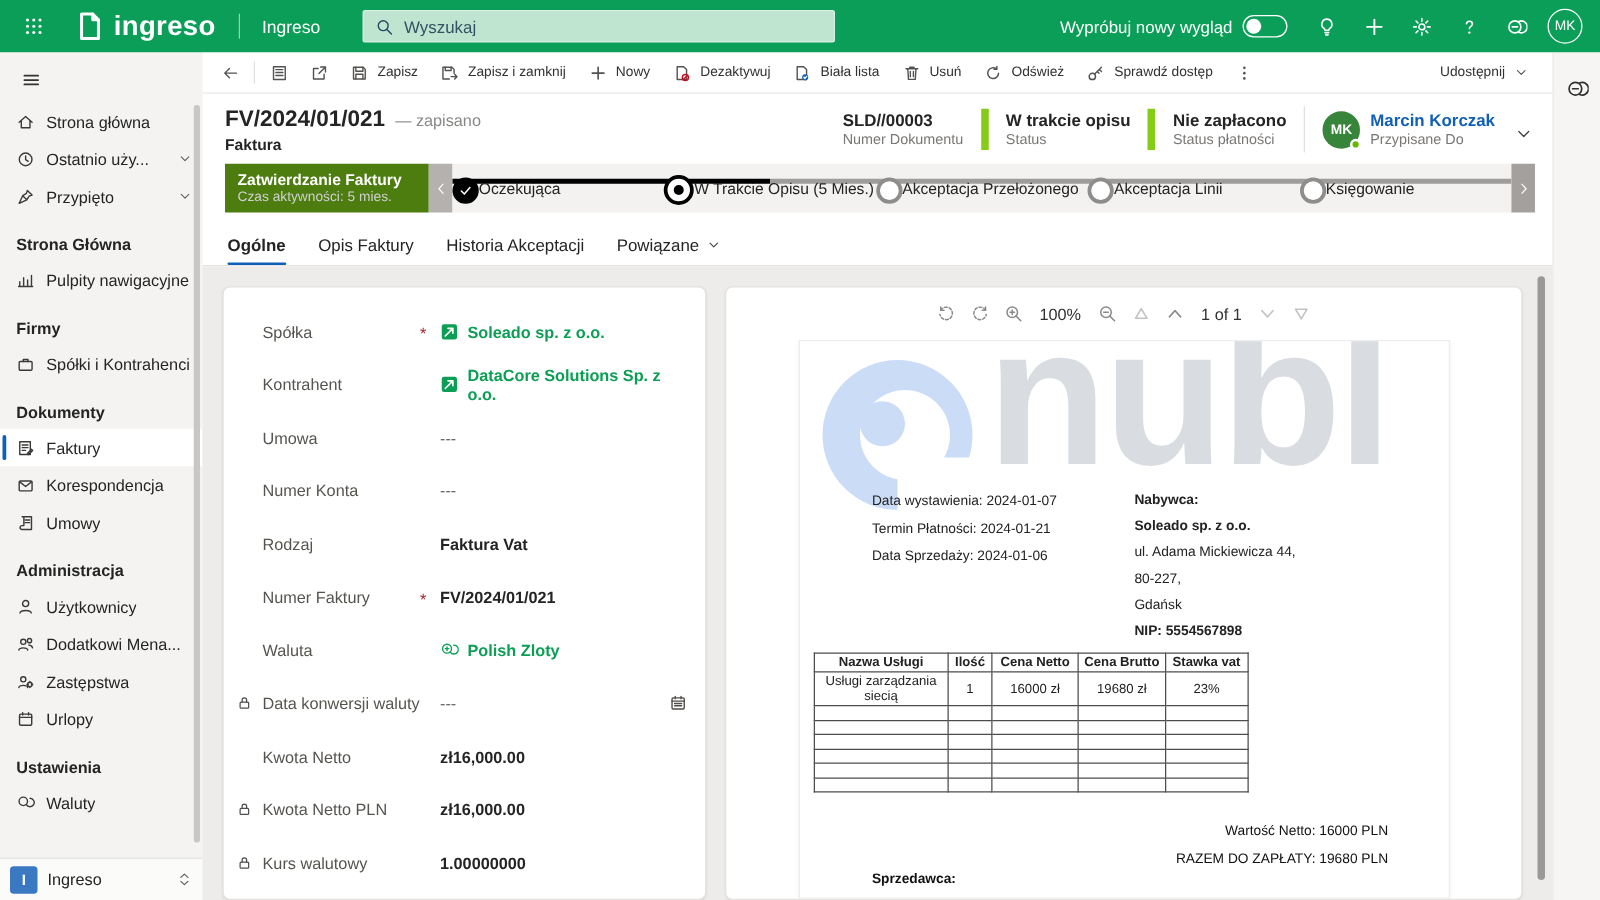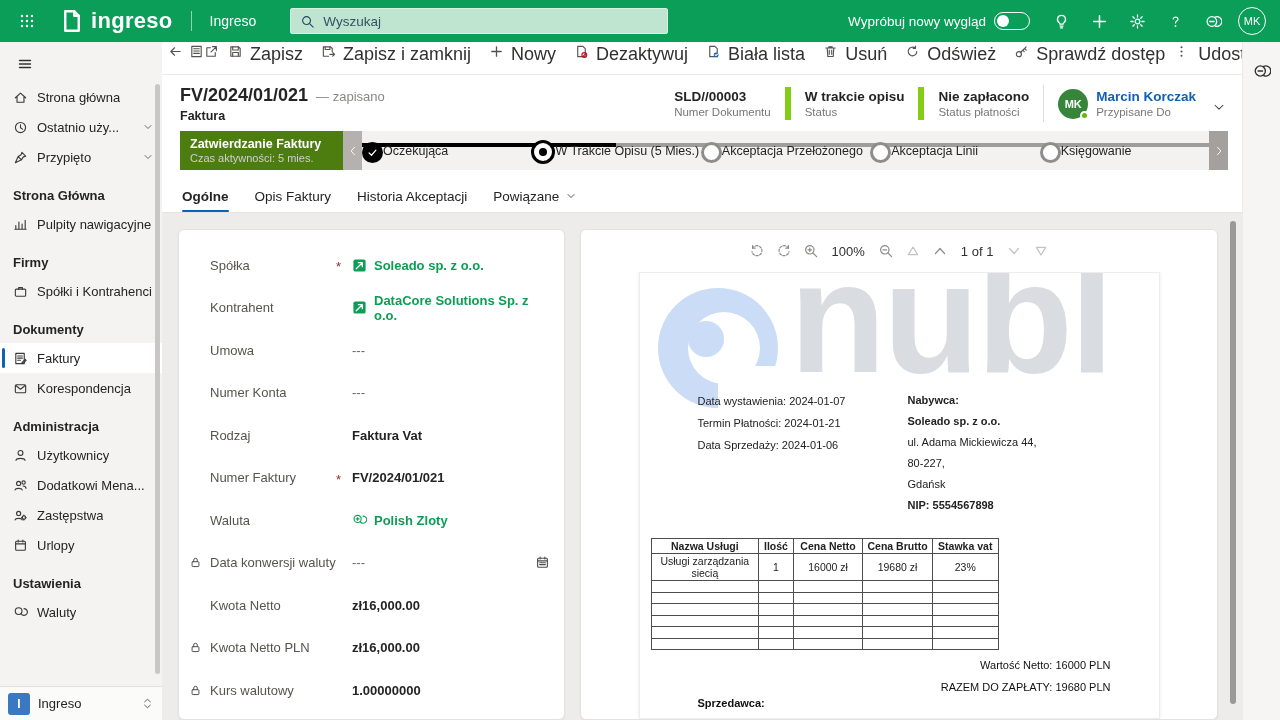--- a/index.html
+++ b/index.html
@@ -43,21 +43,21 @@
   .nav-sb{position:absolute;right:2px;top:42px;bottom:46px;width:5px;background:#c9c7c5;border-radius:3px}
   .nav-bottom{height:34px;border-top:1px solid #e3e1df;background:#fbfbfa;display:flex;align-items:center;gap:8px;padding:0 8px;flex:none}
   .app-tile{width:22px;height:22px;border-radius:3px;background:#3a78c2;color:#fff;display:flex;align-items:center;justify-content:center;font-size:12px;font-weight:bold}
   .nav-bottom .lbl{font-size:13px}
   .nav-bottom .ud{margin-left:auto;color:#605e5c}
 
   
   .main{flex:1;display:flex;flex-direction:column;min-width:0;background:#fff}
   
   .cmdbar{height:33px;display:flex;align-items:center;padding:0 10px 0 6px;border-bottom:1px solid #eceae8;flex:none}
-  .cmd{display:flex;align-items:flex-start;gap:7px;padding:0 9px;height:28px;border-radius:3px;color:#323130;cursor:pointer;white-space:nowrap;font-size:18px}
+  .cmd{display:flex;align-items:center;gap:7px;padding:0 9px;height:28px;border-radius:3px;color:#323130;cursor:pointer;white-space:nowrap;font-size:11px}
   .cmd .ic{width:15px;height:15px;color:#545250}
   .cmd-iconbtn{width:32px;justify-content:center;padding:0}
   .cmd-sep{width:1px;height:18px;background:#e3e1df;margin:0 3px}
   .cmd-right{margin-left:auto;display:flex;align-items:center}
   .blue{color:#1160b7}.green{color:#0f7b3f}
 
   
   .rhead{display:flex;align-items:flex-start;padding:10px 14px 6px 18px;flex:none}
   .rtitle-line{display:flex;align-items:baseline;gap:8px}
   .rtitle{font-size:18px;font-weight:bold;color:#242424}
@@ -129,21 +129,21 @@
   .page-wrap{flex:1;display:flex;justify-content:center;overflow:hidden}
   .page{width:521px;background:#fff;border:1px solid #ededed;box-shadow:0 0 4px rgba(0,0,0,.08);position:relative;overflow:hidden}
   .wm{position:absolute;inset:0;overflow:hidden;pointer-events:none}
   .wm-cloud{position:absolute;left:2px;top:0px;width:170px;height:150px}
   .wm-text{position:absolute;left:150px;top:-46px;font-size:158px;font-weight:bold;color:#d9dce0;letter-spacing:-3px;font-family:"Liberation Sans","DejaVu Sans",sans-serif}
   .inv{position:absolute;inset:0;z-index:1}
   .inv-title{position:absolute;top:52px;left:0;right:0;text-align:center;font-size:21px;font-weight:bold;color:#161616}
   .inv-meta{position:absolute;top:117px;left:58px;font-size:11px;color:#222;line-height:22px}
   .inv-buyer{position:absolute;top:117px;left:268px;font-size:11px;color:#222;line-height:21px}
   .inv-buyer .b{font-weight:bold}
-  .inv-table{position:absolute;top:265px;left:11px;right:11px;border-collapse:collapse;font-size:10.5px;color:#222}
+  .inv-table{position:absolute;top:249px;left:11px;right:11px;border-collapse:collapse;font-size:10.5px;color:#222}
   .inv-table th,.inv-table td{border:1px solid #4d4d4d;text-align:center;padding:1px 3px;height:13px}
   .inv-table th{font-weight:bold}
   .inv-table tr.empty td{height:11.5px}
   .inv-totals{position:absolute;top:381px;right:48px;text-align:right;font-size:11px;font-weight:normal;line-height:22px;color:#111}
   .inv-seller{position:absolute;top:424px;left:58px;font-size:11px;font-weight:bold;color:#111}
 
   
   .rail{width:38px;background:#f6f5f4;border-left:1px solid #eceae8;flex:none;display:flex;flex-direction:column;align-items:center;padding-top:12px}
   .rail .tb-btn{color:#323130}
 </style>
@@ -282,20 +282,27 @@
           </svg>
         <span>Faktury</span>
       </div>
       <div class="nav-item">
         <svg class="ic" viewBox="0 0 16 16">
             <rect x="2.5" y="4" width="11" height="8.5" rx="1"></rect>
             <path d="m3 4.8 5 4 5-4"></path>
           </svg>
         <span>Korespondencja</span>
       </div>
+      <div class="nav-item">
+        <svg class="ic" viewBox="0 0 16 16">
+            <path d="M5 2.5h8v11H5a1.7 1.7 0 0 1 0-3.4h1.5V2.5"></path>
+            <path d="M7.5 5.3h4M7.5 7.6h4"></path>
+          </svg>
+        <span>Umowy</span>
+      </div>
 
       <div class="nav-sec">Administracja</div>
       <div class="nav-item">
         <svg class="ic" viewBox="0 0 16 16">
             <circle cx="8" cy="5.2" r="2.6"></circle>
             <path d="M3.2 13.2c.6-2.8 9-2.8 9.6 0"></path>
           </svg>
         <span>Użytkownicy</span>
       </div>
       <div class="nav-item">

